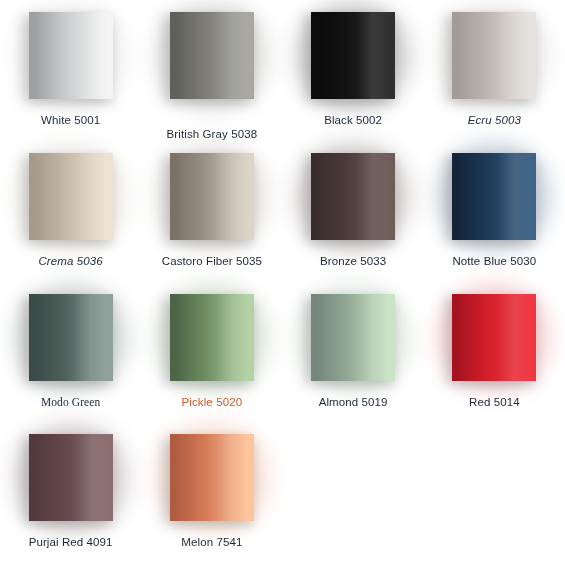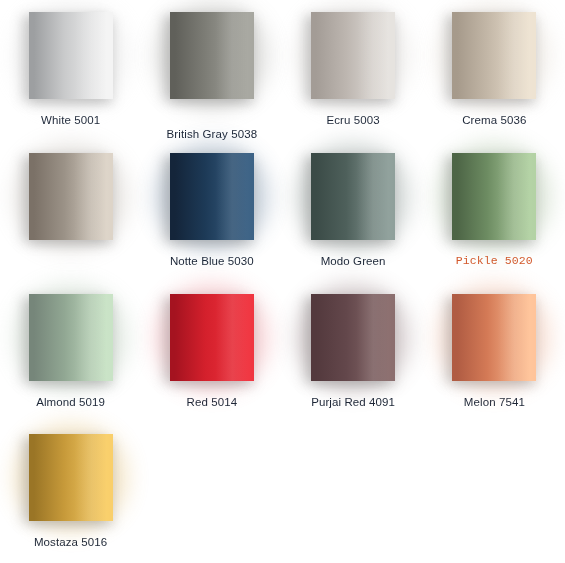--- a/index.html
+++ b/index.html
@@ -111,70 +111,89 @@
       <div class="chip-wrap">
         <div class="chip-glow" style="background: rgb(154, 154, 148);"></div>
         <div class="chip" style="background: linear-gradient(to right, rgb(96, 96, 90) 0%, rgb(96, 96, 90) 6%, rgb(125, 125, 118) 42%, rgb(167, 167, 160) 92%, rgb(167, 167, 160) 100%);">
           <div class="chip-sheen"></div>
         </div>
       </div>
       <div class="swatch-label" style="color: rgb(27, 37, 54); margin-top: 28px;">British Gray 5038</div>
     </div>
     <div class="swatch-cell">
       <div class="chip-wrap">
+        <div class="chip-glow" style="background: rgb(85, 85, 85);"></div>
+        <div class="chip" style="background: linear-gradient(to right, rgb(11, 11, 11) 0%, rgb(11, 11, 11) 6%, rgb(18, 18, 18) 42%, rgb(46, 46, 46) 92%, rgb(46, 46, 46) 100%);">
+          <div class="chip-sheen"></div>
+        </div>
+      </div>
+      <div class="swatch-label" style="color: rgb(27, 37, 54);">Black 5002</div>
+    </div>
+    <div class="swatch-cell">
+      <div class="chip-wrap">
         <div class="chip-glow" style="background: rgb(207, 202, 197);"></div>
         <div class="chip" style="background: linear-gradient(to right, rgb(163, 156, 150) 0%, rgb(163, 156, 150) 6%, rgb(189, 182, 176) 42%, rgb(230, 227, 223) 92%, rgb(230, 227, 223) 100%);">
           <div class="chip-sheen"></div>
         </div>
       </div>
-      <div class="swatch-label" style="color: rgb(27, 37, 54);">Ecru 5003</div>
+      <div class="swatch-label" style="color: rgb(27, 37, 54); font-style: italic;">Ecru 5003</div>
     </div>
     <div class="swatch-cell">
       <div class="chip-wrap">
         <div class="chip-glow" style="background: rgb(214, 202, 187);"></div>
         <div class="chip" style="background: linear-gradient(to right, rgb(166, 154, 139) 0%, rgb(166, 154, 139) 6%, rgb(195, 183, 167) 42%, rgb(238, 227, 210) 92%, rgb(238, 227, 210) 100%);">
           <div class="chip-sheen"></div>
         </div>
       </div>
-      <div class="swatch-label" style="color: rgb(27, 37, 54);">Crema 5036</div>
+      <div class="swatch-label" style="color: rgb(27, 37, 54); font-style: italic;">Crema 5036</div>
     </div>
     <div class="swatch-cell">
       <div class="chip-wrap">
         <div class="chip-glow" style="background: rgb(182, 173, 162);"></div>
         <div class="chip" style="background: linear-gradient(to right, rgb(123, 113, 103) 0%, rgb(123, 113, 103) 6%, rgb(155, 146, 135) 42%, rgb(221, 212, 200) 92%, rgb(221, 212, 200) 100%);">
           <div class="chip-sheen"></div>
         </div>
       </div>
+      <div class="swatch-label" style="color: rgb(27, 37, 54);">Castoro Fiber 5035</div>
+    </div>
+    <div class="swatch-cell">
+      <div class="chip-wrap">
+        <div class="chip-glow" style="background: rgb(107, 90, 86);"></div>
+        <div class="chip" style="background: linear-gradient(to right, rgb(58, 46, 44) 0%, rgb(58, 46, 44) 6%, rgb(75, 60, 58) 42%, rgb(110, 92, 88) 92%, rgb(110, 92, 88) 100%);">
+          <div class="chip-sheen"></div>
+        </div>
+      </div>
+      <div class="swatch-label" style="color: rgb(27, 37, 54);">Bronze 5033</div>
     </div>
     <div class="swatch-cell">
       <div class="chip-wrap">
         <div class="chip-glow" style="background: rgb(74, 106, 140);"></div>
         <div class="chip" style="background: linear-gradient(to right, rgb(20, 37, 58) 0%, rgb(20, 37, 58) 6%, rgb(29, 58, 87) 42%, rgb(60, 98, 133) 92%, rgb(60, 98, 133) 100%);">
           <div class="chip-sheen"></div>
         </div>
       </div>
       <div class="swatch-label" style="color: rgb(27, 37, 54);">Notte Blue 5030</div>
     </div>
     <div class="swatch-cell">
       <div class="chip-wrap">
         <div class="chip-glow" style="background: rgb(110, 128, 123);"></div>
         <div class="chip" style="background: linear-gradient(to right, rgb(59, 75, 71) 0%, rgb(59, 75, 71) 6%, rgb(78, 96, 91) 42%, rgb(143, 160, 155) 92%, rgb(143, 160, 155) 100%);">
           <div class="chip-sheen"></div>
         </div>
       </div>
-      <div class="swatch-label" style="color: rgb(27, 37, 54);">Modo Green</div>
+      <div class="swatch-label" style="color: rgb(27, 37, 54); font-family: Liberation Serif, serif;">Modo Green</div>
     </div>
     <div class="swatch-cell">
       <div class="chip-wrap">
         <div class="chip-glow" style="background: rgb(139, 171, 126);"></div>
         <div class="chip" style="background: linear-gradient(to right, rgb(77, 101, 70) 0%, rgb(77, 101, 70) 6%, rgb(109, 140, 98) 42%, rgb(179, 210, 164) 92%, rgb(179, 210, 164) 100%);">
           <div class="chip-sheen"></div>
         </div>
       </div>
-      <div class="swatch-label highlight" style="color: rgb(212, 88, 43); font-family: Liberation Mono, monospace;">Pickle 5020</div>
+      <div class="swatch-label highlight" style="color: rgb(212, 88, 43);">Pickle 5020</div>
     </div>
     <div class="swatch-cell">
       <div class="chip-wrap">
         <div class="chip-glow" style="background: rgb(164, 189, 164);"></div>
         <div class="chip" style="background: linear-gradient(to right, rgb(118, 134, 122) 0%, rgb(118, 134, 122) 6%, rgb(145, 167, 147) 42%, rgb(201, 227, 198) 92%, rgb(201, 227, 198) 100%);">
           <div class="chip-sheen"></div>
         </div>
       </div>
       <div class="swatch-label" style="color: rgb(27, 37, 54);">Almond 5019</div>
     </div>
@@ -198,22 +217,13 @@
     </div>
     <div class="swatch-cell">
       <div class="chip-wrap">
         <div class="chip-glow" style="background: rgb(233, 155, 118);"></div>
         <div class="chip" style="background: linear-gradient(to right, rgb(176, 92, 67) 0%, rgb(176, 92, 67) 6%, rgb(212, 122, 86) 42%, rgb(255, 196, 154) 92%, rgb(255, 196, 154) 100%);">
           <div class="chip-sheen"></div>
         </div>
       </div>
       <div class="swatch-label" style="color: rgb(27, 37, 54);">Melon 7541</div>
     </div>
-    <div class="swatch-cell">
-      <div class="chip-wrap">
-        <div class="chip-glow" style="background: rgb(220, 174, 80);"></div>
-        <div class="chip" style="background: linear-gradient(to right, rgb(154, 117, 38) 0%, rgb(154, 117, 38) 6%, rgb(199, 154, 58) 42%, rgb(249, 207, 106) 92%, rgb(249, 207, 106) 100%);">
-          <div class="chip-sheen"></div>
-        </div>
-      </div>
-      <div class="swatch-label" style="color: rgb(27, 37, 54);">Mostaza 5016</div>
-    </div>
   </div>
 
 </body></html>

